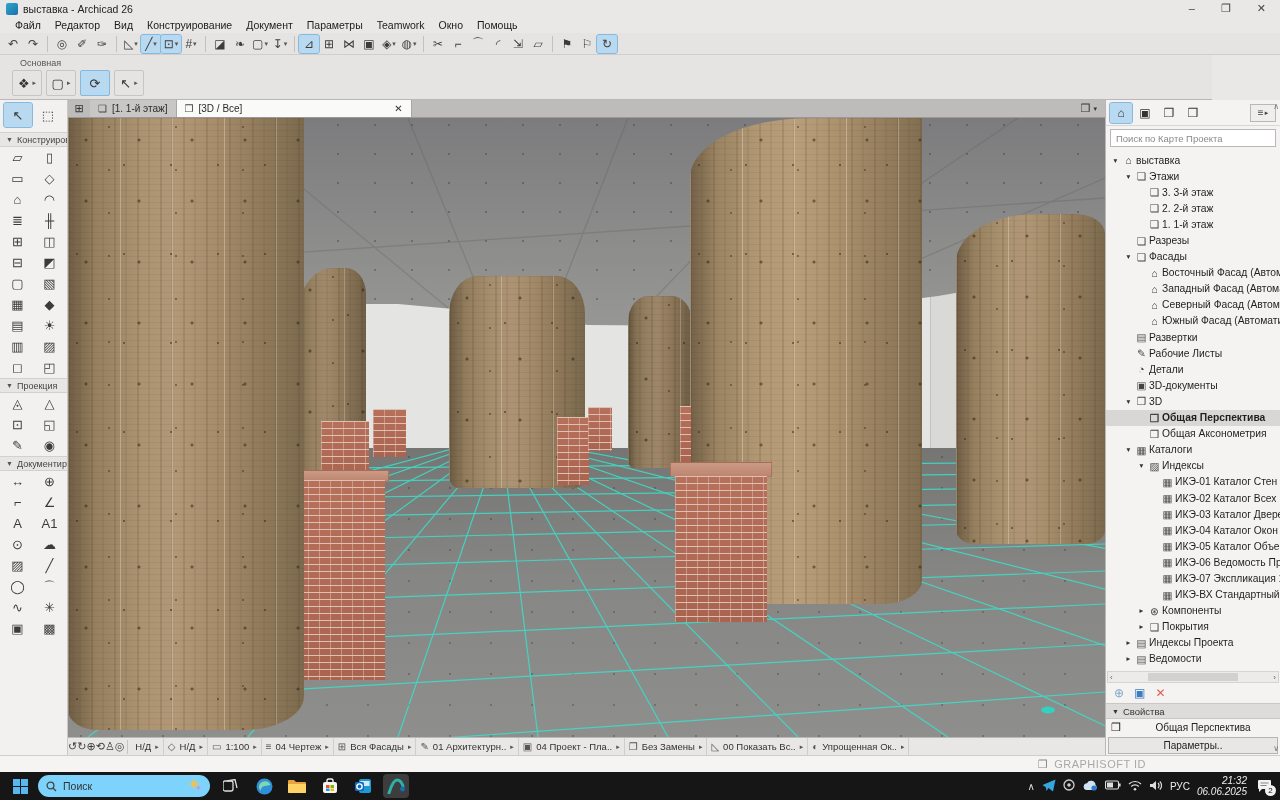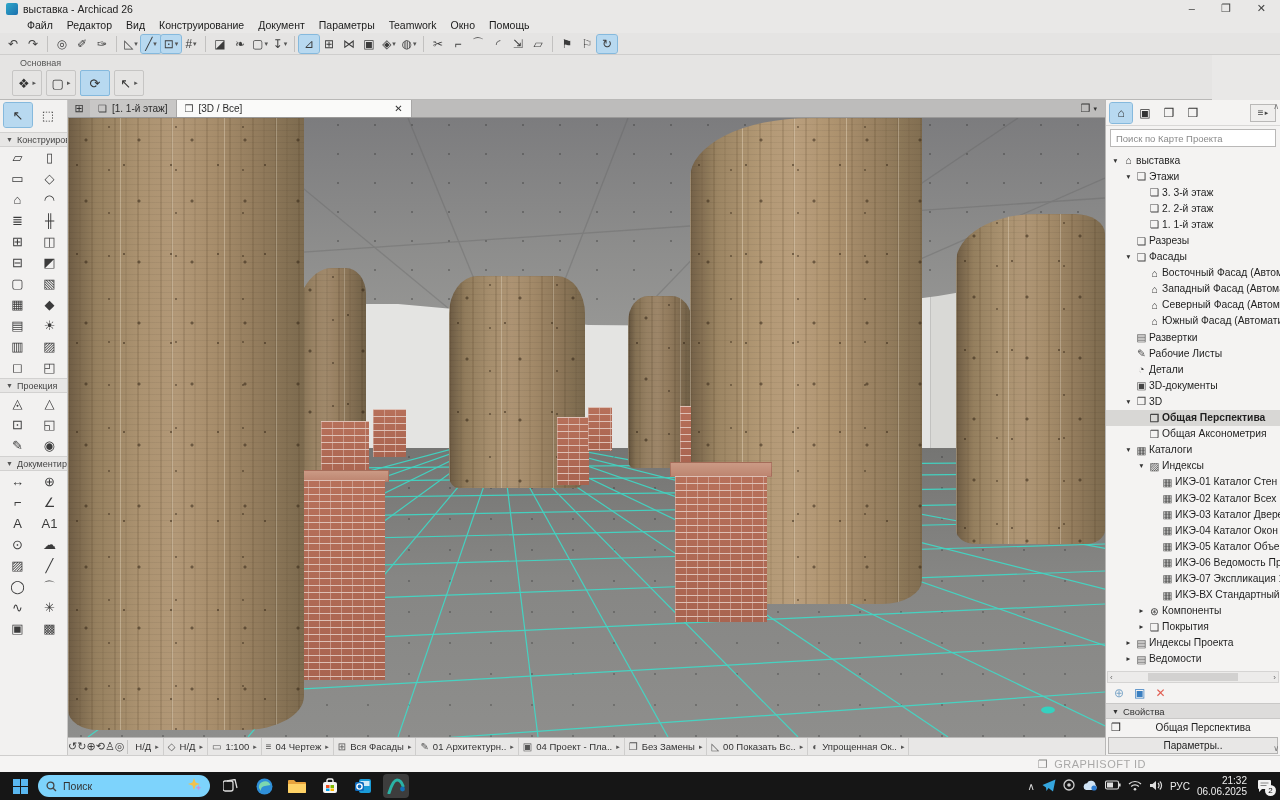--- a/index.html
+++ b/index.html
@@ -7,21 +7,21 @@
   body { font-family:"Liberation Sans", sans-serif; font-size:11px; color:#222; background:#e9e8e7; }
   .screen { position:relative; width:1280px; height:800px; }
 
   
   .titlebar { position:absolute; left:0; top:0; width:1280px; height:17px; background:#e9e8e7; display:flex; align-items:center; padding:0 6px; }
   .app-ico { width:12px; height:12px; margin-right:5px; background:linear-gradient(135deg,#2fa8c9,#1b6fae); border-radius:2px; }
   .title-text { font-size:10.5px; color:#222; }
   .win-controls { margin-left:auto; display:flex; gap:26px; padding-right:8px; color:#444; font-size:11px; }
   .win-controls span { cursor:default; }
 
-  .menubar { position:absolute; left:0; top:17px; width:1280px; height:16px; display:flex; align-items:center; padding-left:20px; background:#e9e8e7; }
+  .menubar { position:absolute; left:0; top:17px; width:1280px; height:16px; display:flex; align-items:center; padding-left:8px; background:#e9e8e7; }
   .menu-item { padding:1px 7px; font-size:10.5px; color:#1b1b1b; }
 
   .toolbar { position:absolute; left:0; top:33px; width:1280px; height:22px; background:#e5e4e3; border-bottom:1px solid #cfcecd; display:flex; align-items:center; padding-left:3px; }
   .tb-btn { height:18px; min-width:20px; display:flex; align-items:center; justify-content:center; font-size:12px; color:#3c3c3c; padding:0 2px; border-radius:2px; }
   .tb-btn.active { background:#b8d9f0; outline:1px solid #85b9dd; }
   .tb-btn .dd { font-size:7px; color:#555; margin-left:1px; }
   .tb-sep { width:1px; height:16px; background:#c2c1c0; margin:0 4px; }
 
   .palette-row { position:absolute; left:0; top:55px; width:1212px; height:45px; background:#e5e4e3; border-bottom:1px solid #b9b8b7; }
   .palette-label { position:absolute; left:20px; top:3px; font-size:9px; color:#555; }
@@ -137,21 +137,21 @@
   .tk-left { display:flex; align-items:center; gap:6px; padding-left:8px; }
   .start-btn { width:24px; height:24px; display:flex; align-items:center; justify-content:center; }
   .search-pill { width:172px; height:22px; background:#7dd3fc; border-radius:11px; display:flex; align-items:center; padding:0 8px; color:#333; font-size:10.5px; gap:6px; }
   .search-pill .spark { margin-left:auto; }
   .tk-apps { display:flex; align-items:center; gap:7px; margin-left:8px; }
   .tk-app { width:26px; height:24px; display:flex; align-items:center; justify-content:center; border-radius:4px; }
   .tk-app.active { background:#3d3d3d; }
   .tk-tray { margin-left:auto; display:flex; align-items:center; gap:7px; padding-right:6px; }
   .tray-g { font-size:10px; color:#ddd; }
   .lang { font-size:10px; color:#eee; }
-  .clock { text-align:right; font-size:10px; line-height:11px; color:#eee; }
+  .clock { text-align:right; font-size:10px; line-height:11px; color:#eee;font-style:italic; }
   .notif { position:relative; width:20px; height:20px; display:flex; align-items:center; justify-content:center; }
   .notif .badge { position:absolute; right:-2px; bottom:0; width:11px; height:11px; border-radius:50%; background:#f2f2f2; color:#111; font-size:8px; display:flex; align-items:center; justify-content:center; }
 </style>
 </head>
 <body>
 
 <div class="screen">
 
   <div class="titlebar">
     <div class="app-ico"></div>

